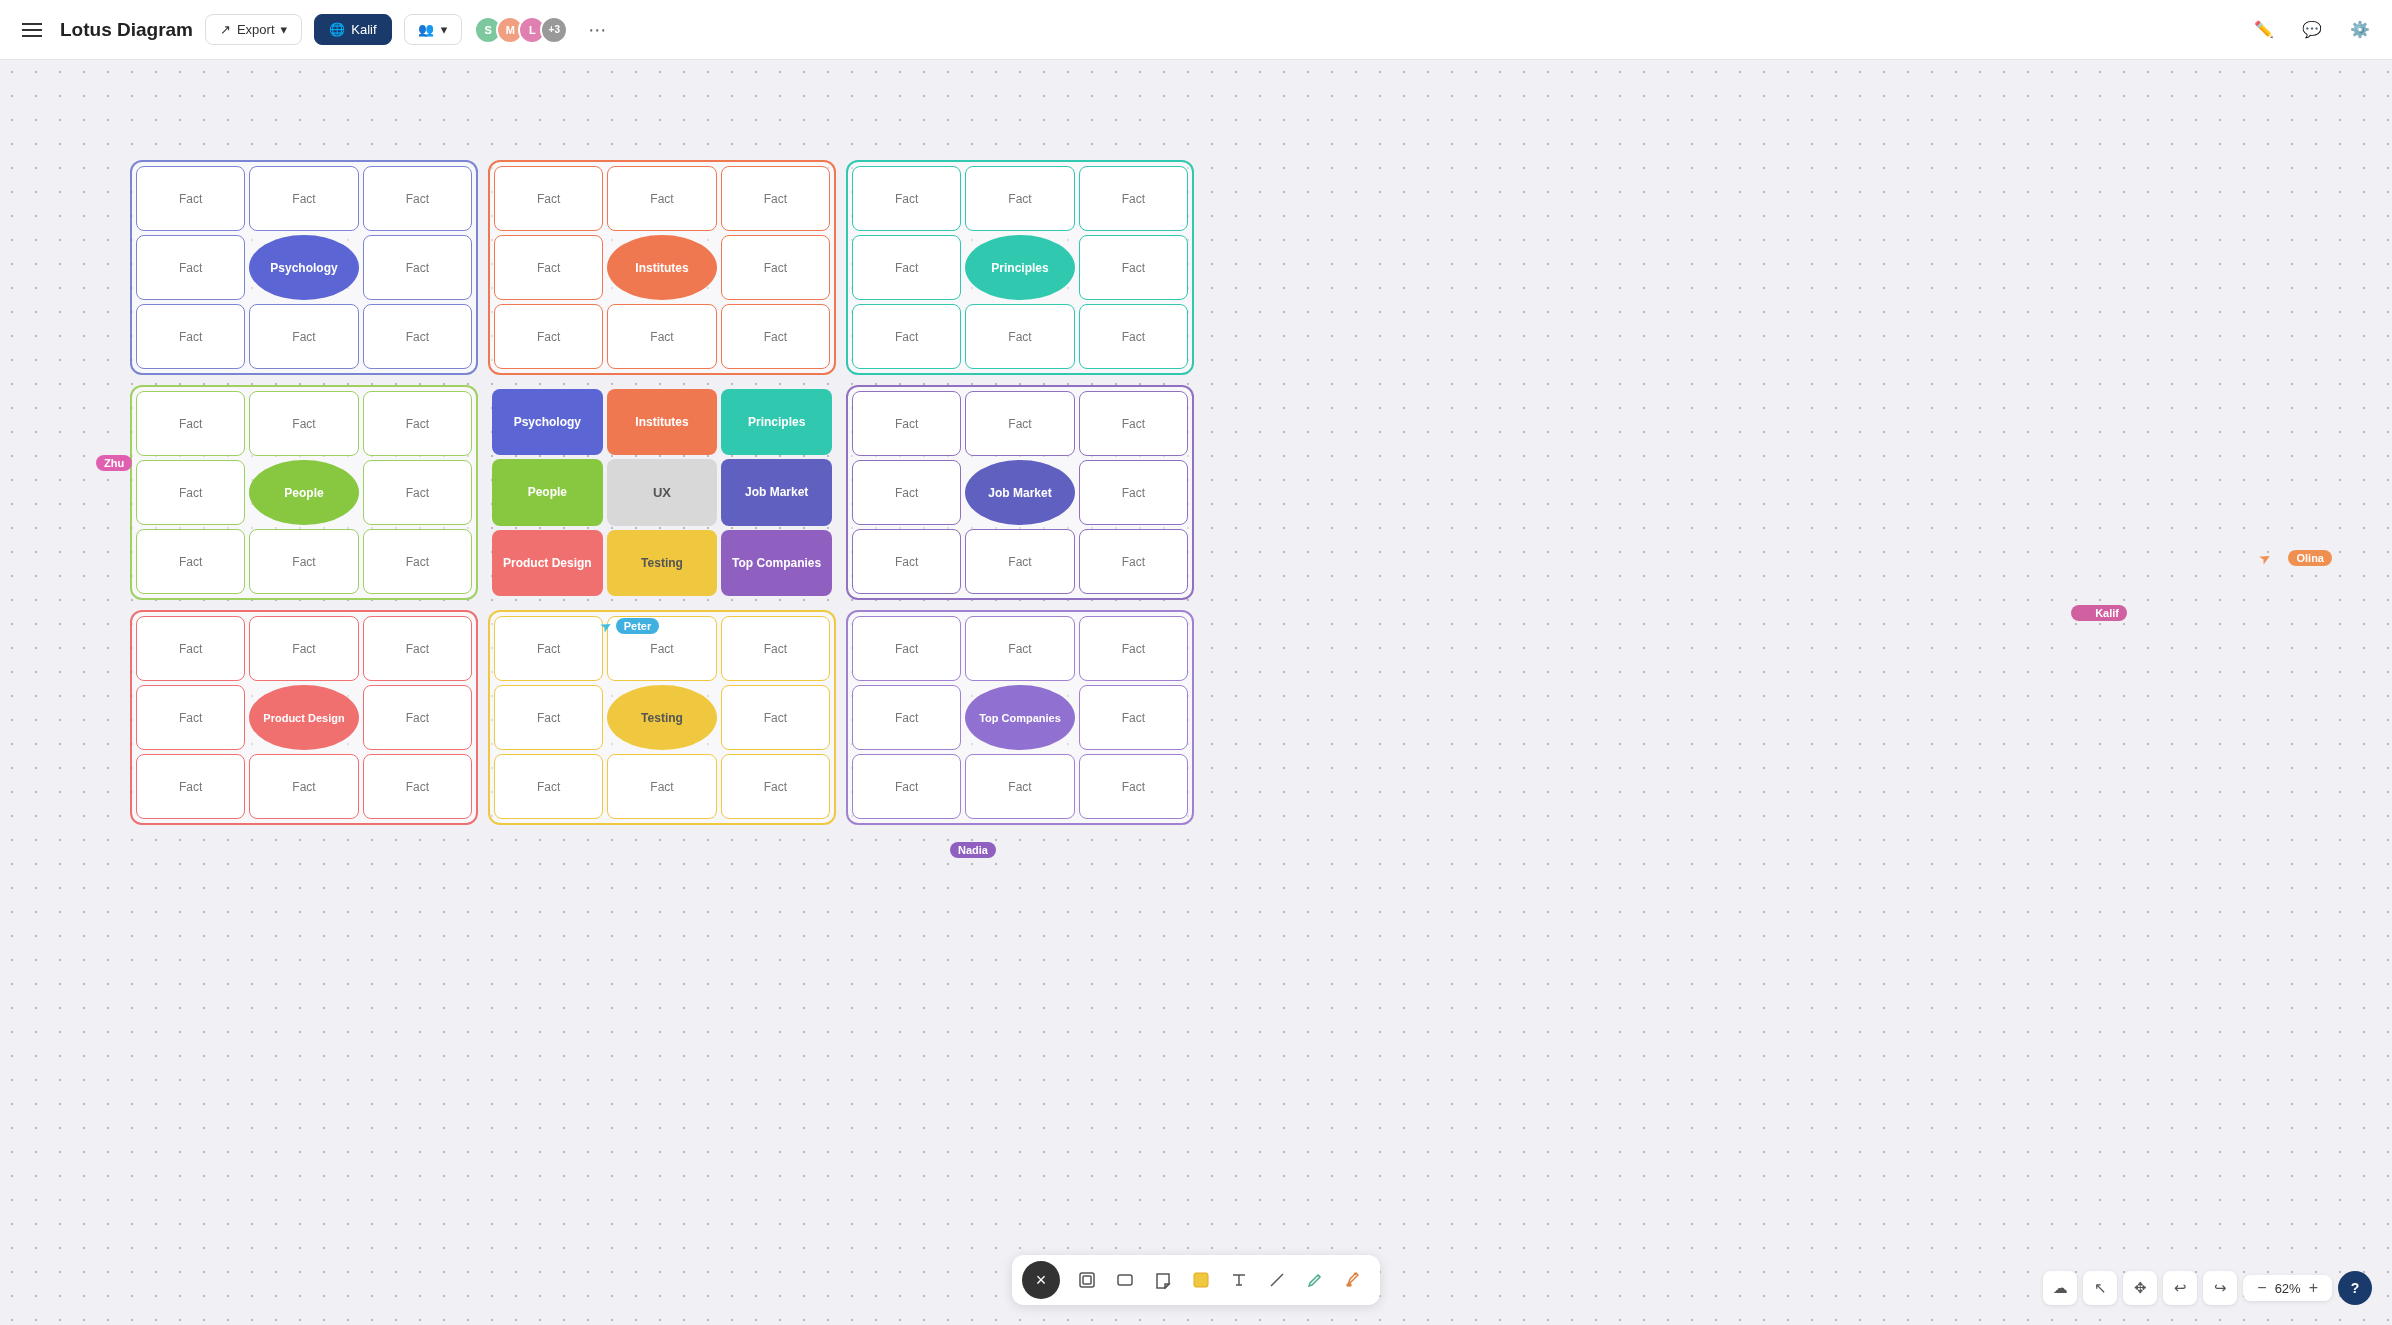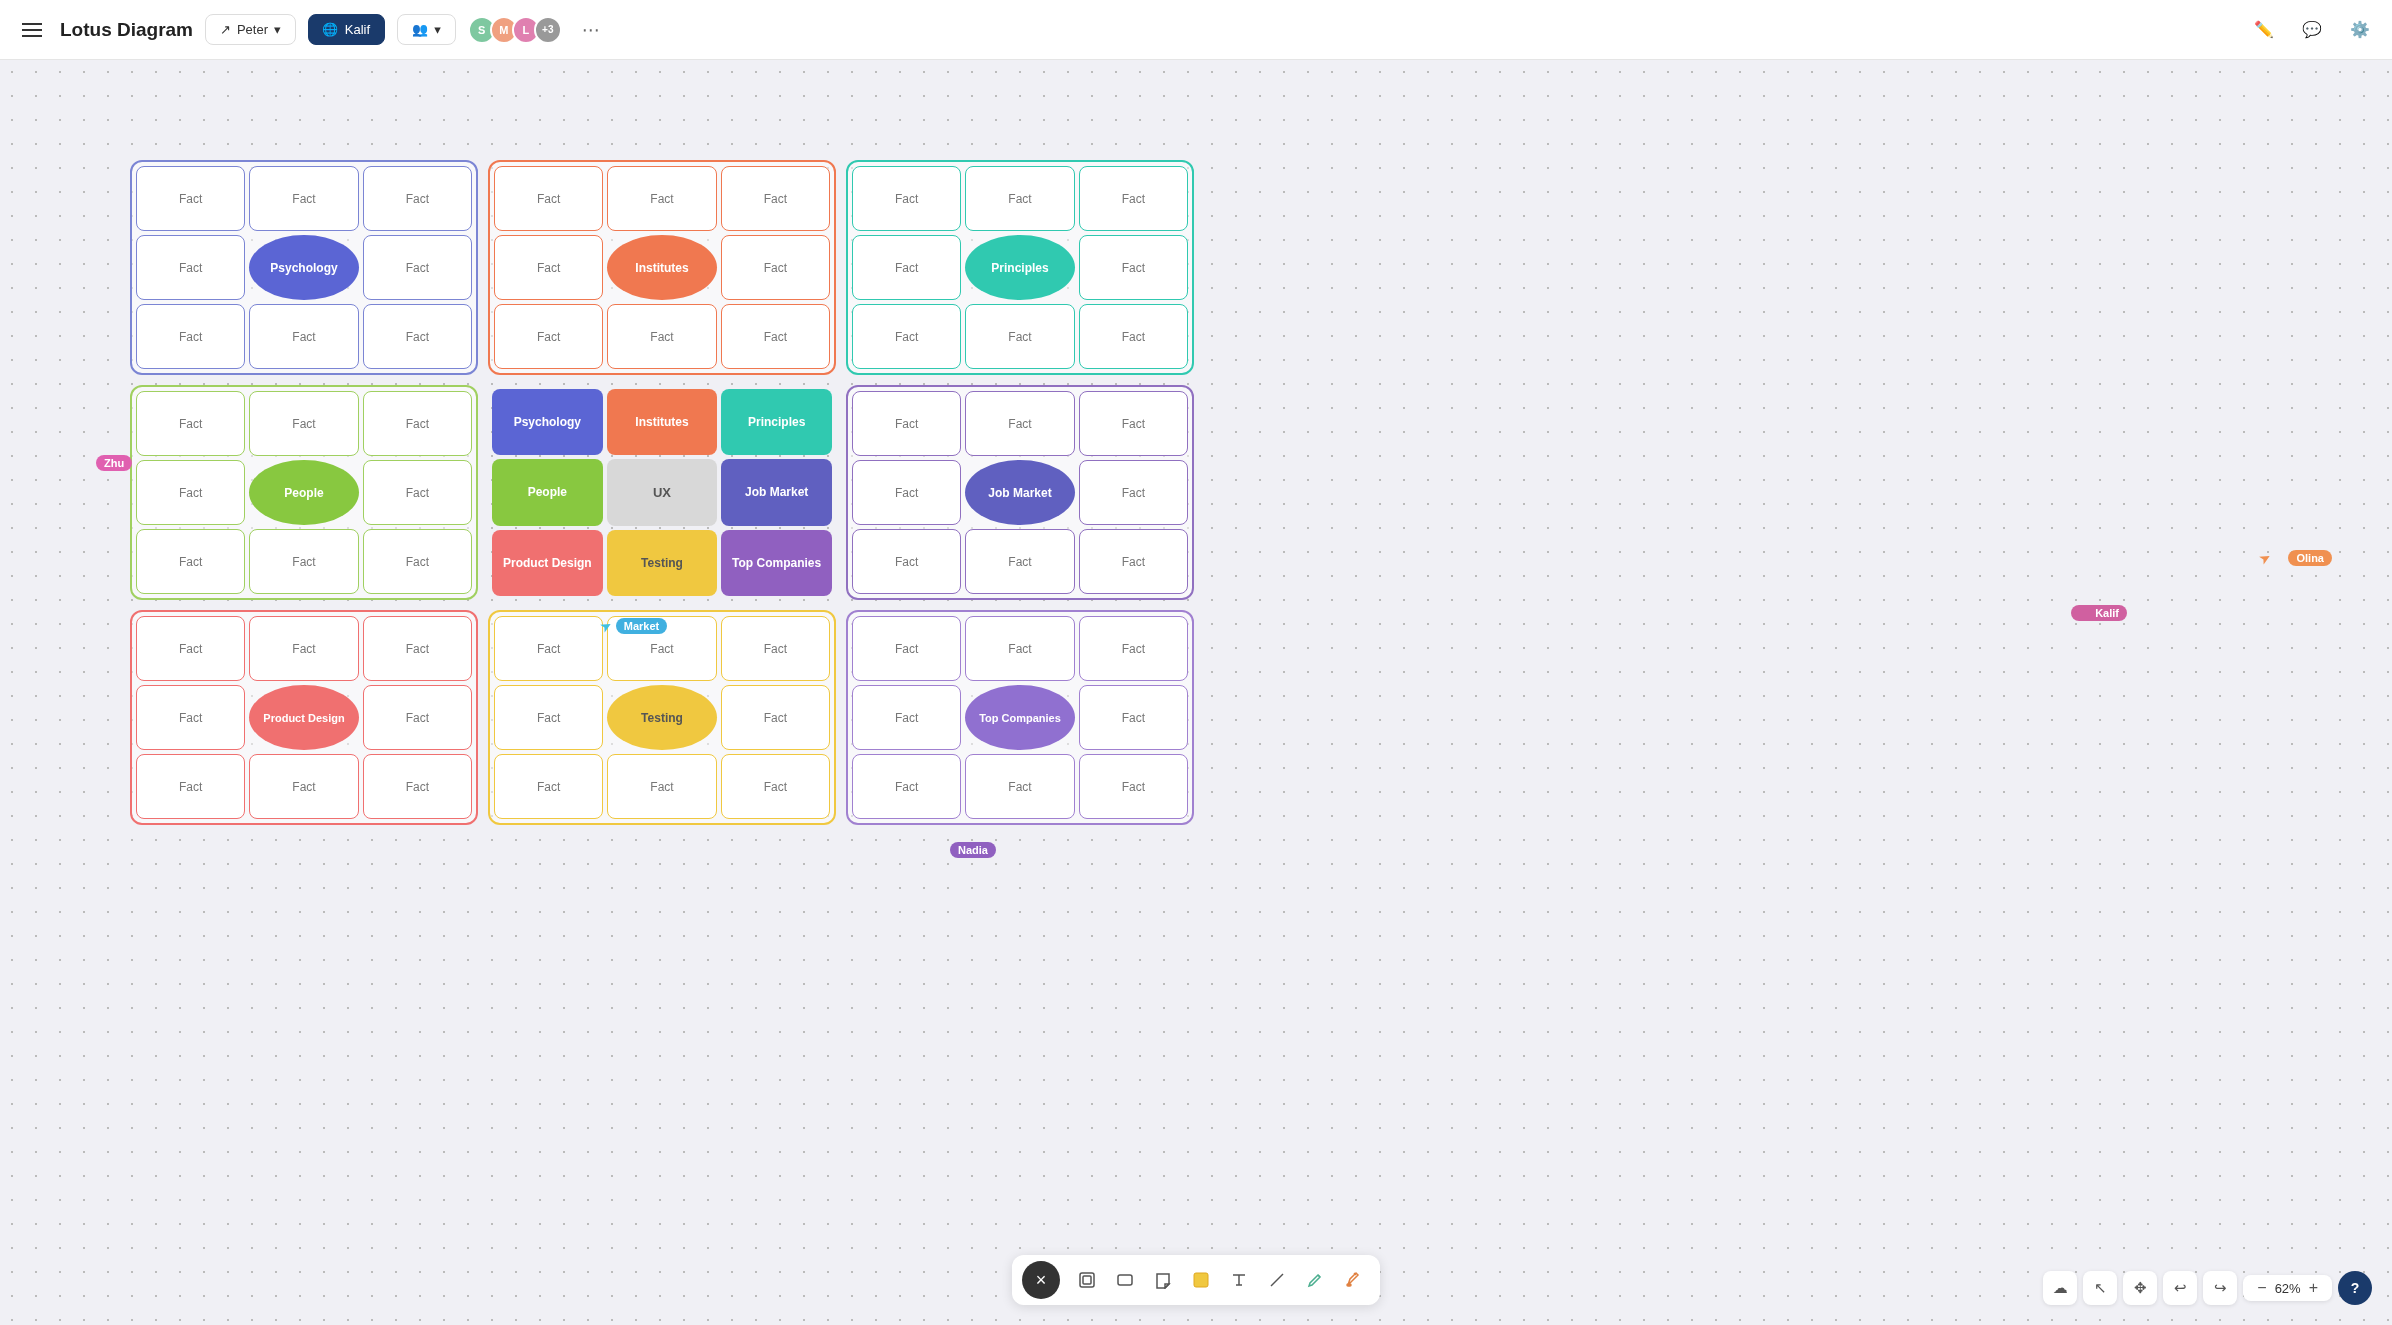--- a/index.html
+++ b/index.html
@@ -95,21 +95,21 @@
   <button class="menu-btn">
     <div class="menu-icon">
       <span></span>
         <span></span>
         <span></span>
     </div>
   </button>
   <span class="title">Lotus Diagram</span>
   <button class="btn">
     <span>↗</span>
-    <span>Peter</span>
+    <span>Export</span>
     <span>▾</span>
   </button>
   <button class="btn btn-share">
     <span>🌐</span>
     <span>Kalif</span>
   </button>
   <button class="btn btn-collaborate">
     <span>👥</span>
     <span>▾</span>
   </button>
@@ -261,21 +261,21 @@
 
     </div>
   </div>
 
   <div class="cursor" style="left:68px; top:395px;margin-left:28px;">
     <span class="cursor-label" style="background:#e060b0;">Zhu</span>
   </div>
 
   <div class="cursor" style="left:600px; top:558px;">
     <span style="font-size:14px;transform:rotate(-30deg);display:inline-block;color:#40c0e0;">➤</span>
-    <span class="cursor-label cursor-label-blue">Market</span>
+    <span class="cursor-label cursor-label-blue">Peter</span>
   </div>
 
   <div class="cursor" style="right:60px; top:490px;">
     <span style="font-size:14px;transform:rotate(-30deg);display:inline-block;color:#f09050;">➤</span>
     <span class="cursor-label" style="background:#f09050;margin-left:14px;">Olina</span>
   </div>
 
   <div class="cursor" style="right:265px; top:545px;">
     <span class="cursor-label cursor-label-pink" style="background:#d060a0;padding-left:24px;">Kalif</span>
   </div>

